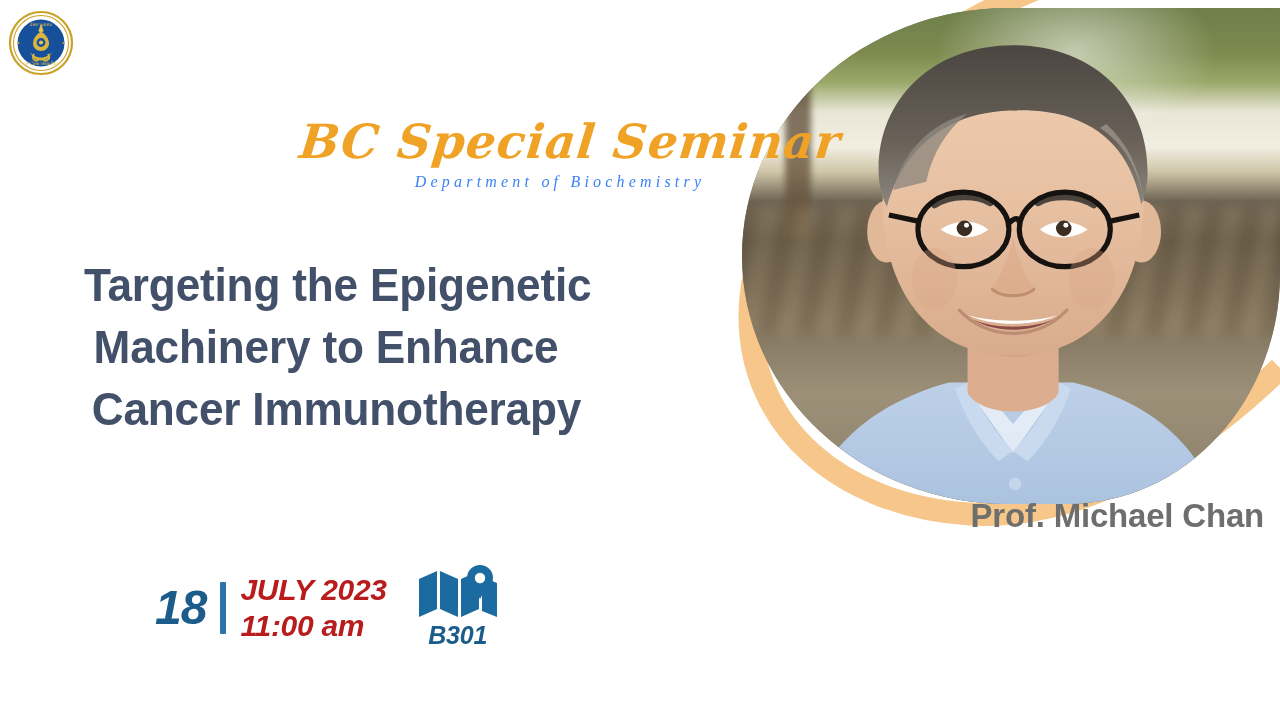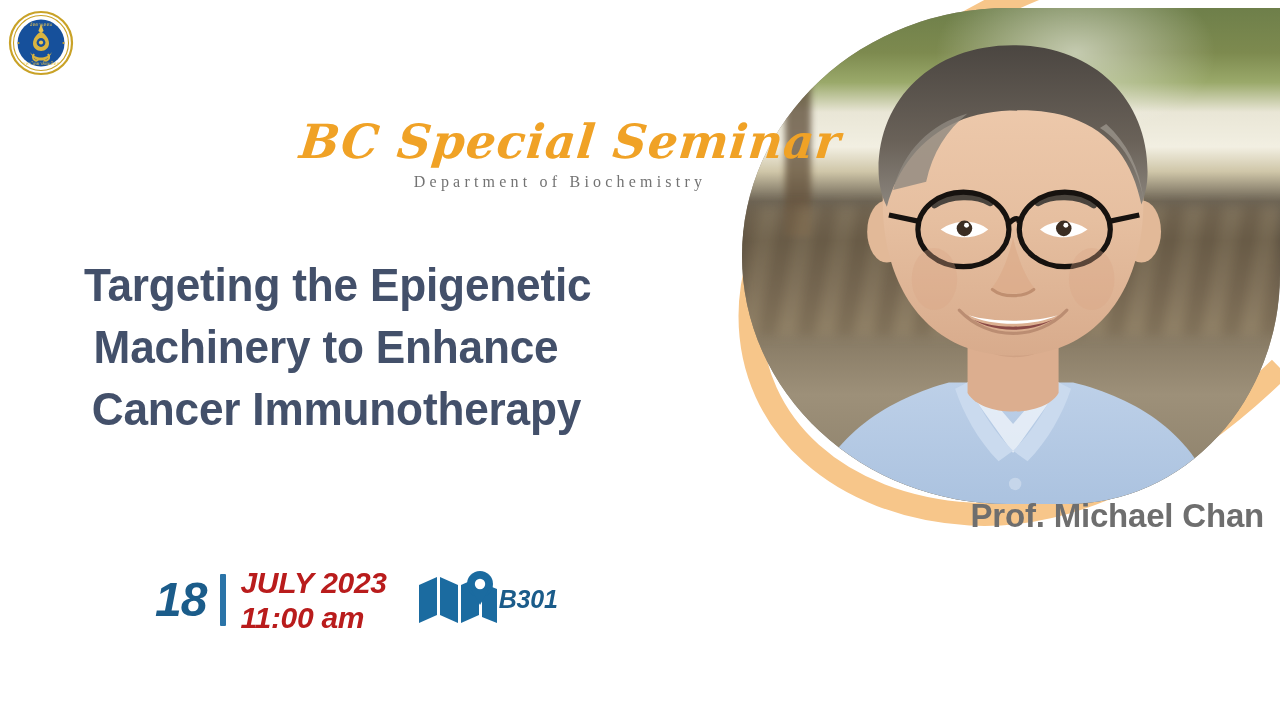--- a/index.html
+++ b/index.html
@@ -147,25 +147,26 @@
     font-size: 47px;
     color: #f0a226;
     letter-spacing: 1px;
     line-height: 1;
     transform: skewX(-6deg);
     white-space: nowrap;
   }
   .seminar-dept {
     font-family: "Liberation Serif", serif;
     font-size: 16px;
-    color: #737373;
+    color: #3b82f6;
     letter-spacing: 4.2px;
     margin-top: 8px;
     margin-left: 90px;
     white-space: nowrap;
+    font-style: italic;
   }
 
   
   .title {
     position: absolute;
     left: 84px;
     top: 254px;
     width: 640px;
     z-index: 5;
     color: #43506a;
@@ -213,21 +214,21 @@
   }
   .date-month, .date-time {
     font-size: 30px;
     font-weight: bold;
     color: #b91c1c;
     white-space: nowrap;
     letter-spacing: -0.3px;
   }
   .venue {
     display: flex;
-    flex-direction: row;
+    flex-direction: column;
     align-items: center;
     margin-left: 16px;
   }
   .venue-room {
     font-size: 25px;
     font-weight: bold;
     color: #1b5c8a;
     margin-top: -2px;
     letter-spacing: -0.2px;
   }

